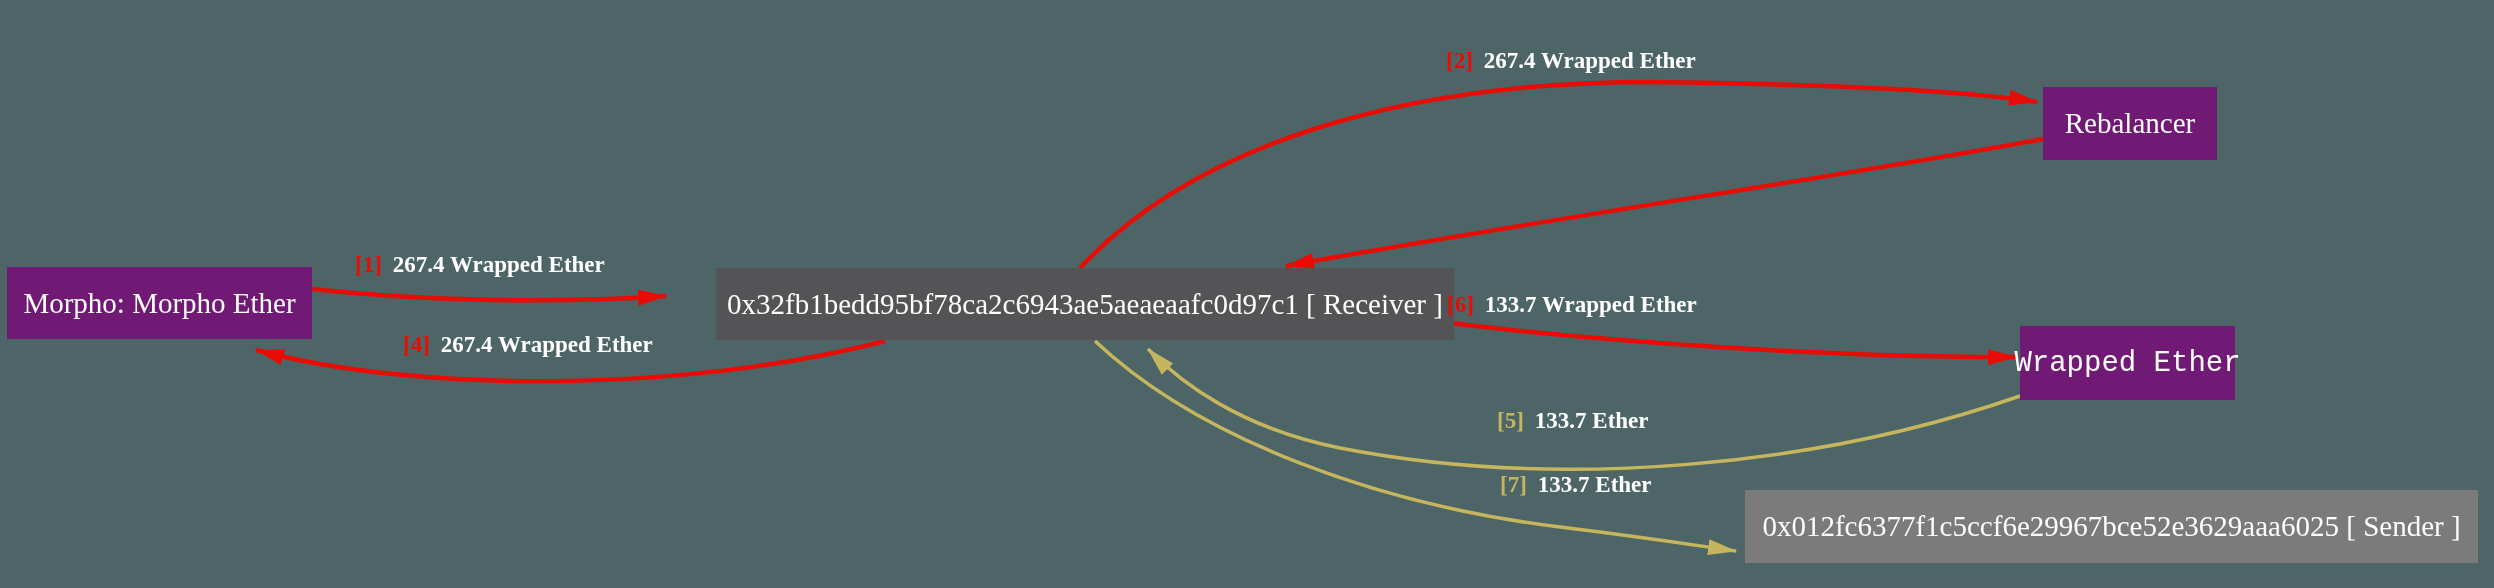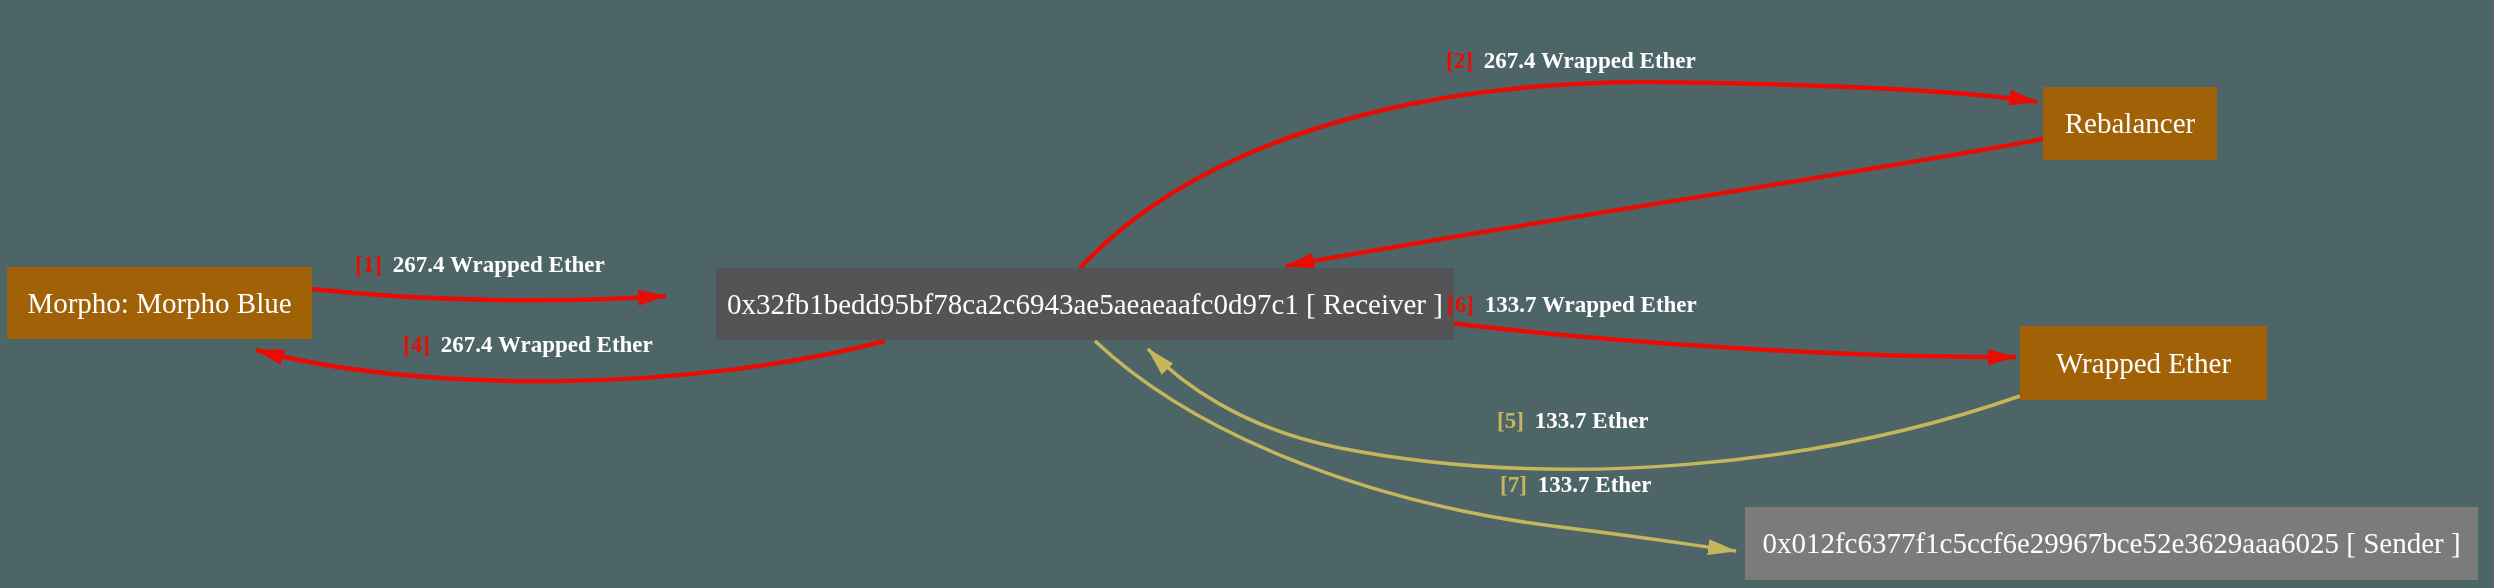--- a/index.html
+++ b/index.html
@@ -28,29 +28,29 @@
   .node {
     position: absolute;
     display: flex;
     align-items: center;
     justify-content: center;
     color: #fdfdfd;
     font-size: 29px;
     white-space: nowrap;
     cursor: pointer;
   }
-  .node-dark  { background: #a16207; }
+  .node-dark  { background: #701a75; }
   .node-gray  { background: #545456; margin-left: 44px; }
   .node-light { background: #7b7b7b; }
 
   .node-morpho    { left: 7px;    top: 267px; width: 305px; height: 72px; }
   .node-receiver  { left: 672px;  top: 268px; width: 738px; height: 72px; }
   .node-rebalancer{ left: 2043px; top: 87px;  width: 174px; height: 73px; }
-  .node-weth      { left: 2020px; top: 326px; width: 247px; height: 74px; }
-  .node-sender    { left: 1745px; top: 507px; width: 733px; height: 73px; }
+  .node-weth      { left: 2020px; top: 326px; width: 215px; height: 74px; font-family: Liberation Mono, monospace; }
+  .node-sender    { left: 1745px; top: 490px; width: 733px; height: 73px; }
 
   .edge-label {
     position: absolute;
     font-weight: bold;
     font-size: 23px;
     color: #ffffff;
     white-space: nowrap;
     line-height: 34px;
   }
   .edge-label .tag { margin-right: 11px; }
@@ -89,21 +89,21 @@
     <path class="edge-red" d="M885,341 C690,392 420,394 256,350" marker-end="url(#arrow-red)"></path>
 
     <path class="edge-yellow" d="M2020,396 C1820,466 1560,491 1340,448 C1240,428 1180,382 1148,349" marker-end="url(#arrow-yellow)"></path>
 
     <path class="edge-red" d="M1410,318 C1600,343 1850,358 2016,357" marker-end="url(#arrow-red)"></path>
 
     <path class="edge-yellow" d="M1095,341 C1200,440 1380,505 1560,527 C1650,538 1700,546 1736,551" marker-end="url(#arrow-yellow)"></path>
   </svg>
 
   <div class="node node-dark node-morpho">
-    <span>Morpho: Morpho Blue</span>
+    <span>Morpho: Morpho Ether</span>
   </div>
 
   <div class="node node-gray node-receiver">
     <span>0x32fb1bedd95bf78ca2c6943ae5aeaeaafc0d97c1 [ Receiver ]</span>
   </div>
 
   <div class="node node-dark node-rebalancer">
     <span>Rebalancer</span>
   </div>
 

